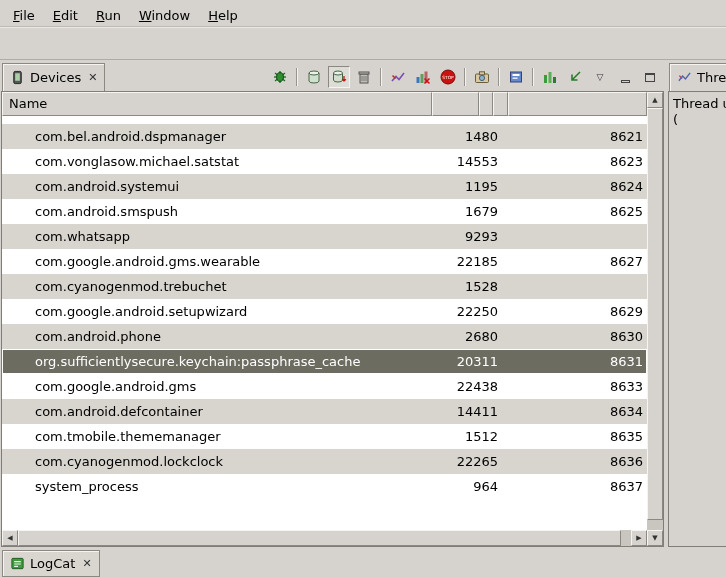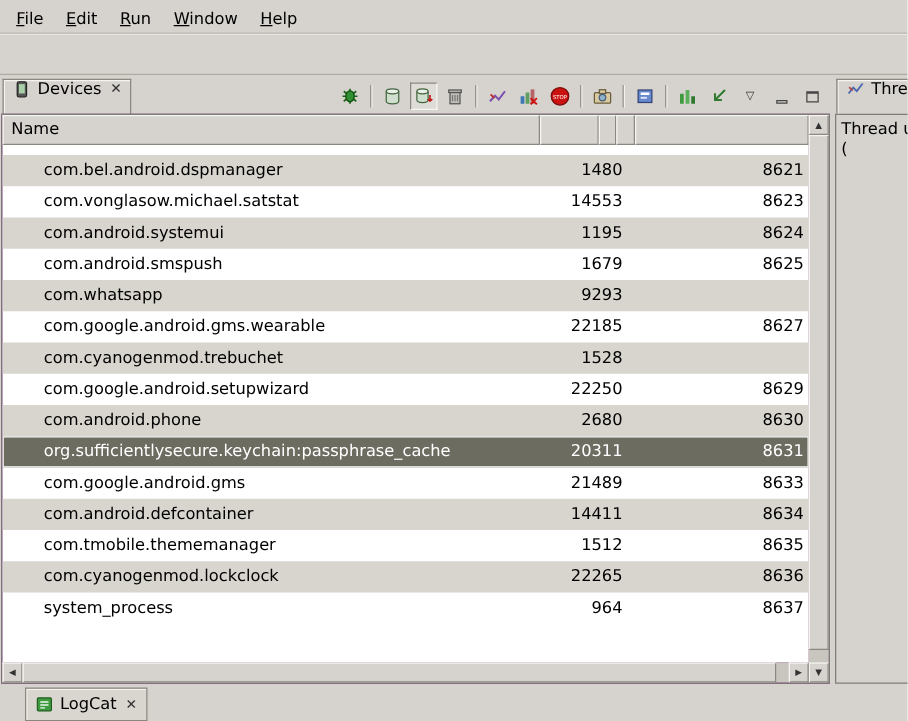--- a/index.html
+++ b/index.html
@@ -22,28 +22,28 @@
     position:absolute; top:27px; left:0; right:0; height:33px;
     border-bottom:1px solid #aeaba4; box-shadow: inset 0 1px 0 #e9e7e2;
   }
   
   .panel { position:absolute; top:62px; height:485px; }
   .devices-panel { left:1px; width:663px; }
   .threads-panel { left:668px; width:80px; }
   .tabbar { position:relative; height:29px; }
   .tab {
     position:absolute; left:1px; top:1px; height:28px;
-    display:inline-flex; gap:5px; padding:0 7px;
+    display:inline-flex; align-items:center; gap:5px; padding:0 7px;
     background:#d6d3ce; border:1px solid #8a8880; border-bottom:none;
     box-shadow: inset 1px 1px 0 #f5f4f1; white-space:nowrap;
   }
   .tab-close { font-size:11px; color:#333; padding-left:2px; cursor:default; }
   .panel-content {
     position:absolute; top:29px; left:0; right:0; bottom:0;
-    border:1px solid #7f7d78; background:#701a75;
+    border:1px solid #7f7d78; background:#f9a8d4;
   }
   
   .panel-toolbar {
     position:absolute; right:3px; top:3px; height:24px;
     display:flex; align-items:center; gap:3px;
   }
   .ibtn { width:22px; height:22px; display:flex; align-items:center; justify-content:center; }
   .ibtn.pressed { border:1px solid; border-color:#8a8880 #f5f4f1 #f5f4f1 #8a8880; background:#dedcd6; }
   .tsep { width:2px; height:18px; border-left:1px solid #97948d; border-right:1px solid #f3f2ee; margin:0 2px; }
   .chevron { font-size:9px; color:#333; }
@@ -85,21 +85,21 @@
   .hthumb {
     position:absolute; top:0; left:16px; width:calc(100% - 42px); height:16px;
     background:#d6d3ce; border:1px solid; border-color:#f5f4f1 #8a8880 #8a8880 #f5f4f1;
   }
   
   .threads-content { background:#d6d3ce; padding:4px 4px; }
   .threads-content div { white-space:nowrap; line-height:16px; }
   
   .bottom-bar { position:absolute; left:0; right:0; top:549px; height:28px; }
   .logcat-tab {
-    position:absolute; left:20px; top:1px; height:27px;
+    position:absolute; left:2px; top:1px; height:27px;
     display:inline-flex; align-items:center; gap:5px; padding:0 7px;
     background:#d9d6cf; border:1px solid #8a8880;
     box-shadow: inset 1px 1px 0 #f5f4f1; white-space:nowrap;
   }
   svg { display:block; }
 </style>
 </head>
 <body>
 
 <div class="menubar">
@@ -293,21 +293,21 @@
   </div>
         <div class="trow odd selected">
     <span class="name">org.sufficientlysecure.keychain:passphrase_cache</span>
     <span class="pid">20311</span>
     <span class="c3"></span>
     <span class="c4"></span>
     <span class="port">8631 / 8700</span>
   </div>
         <div class="trow odd">
     <span class="name">com.google.android.gms</span>
-    <span class="pid">21489</span>
+    <span class="pid">22438</span>
     <span class="c3"></span>
     <span class="c4"></span>
     <span class="port">8633</span>
   </div>
         <div class="trow even">
     <span class="name">com.android.defcontainer</span>
     <span class="pid">14411</span>
     <span class="c3"></span>
     <span class="c4"></span>
     <span class="port">8634</span>

